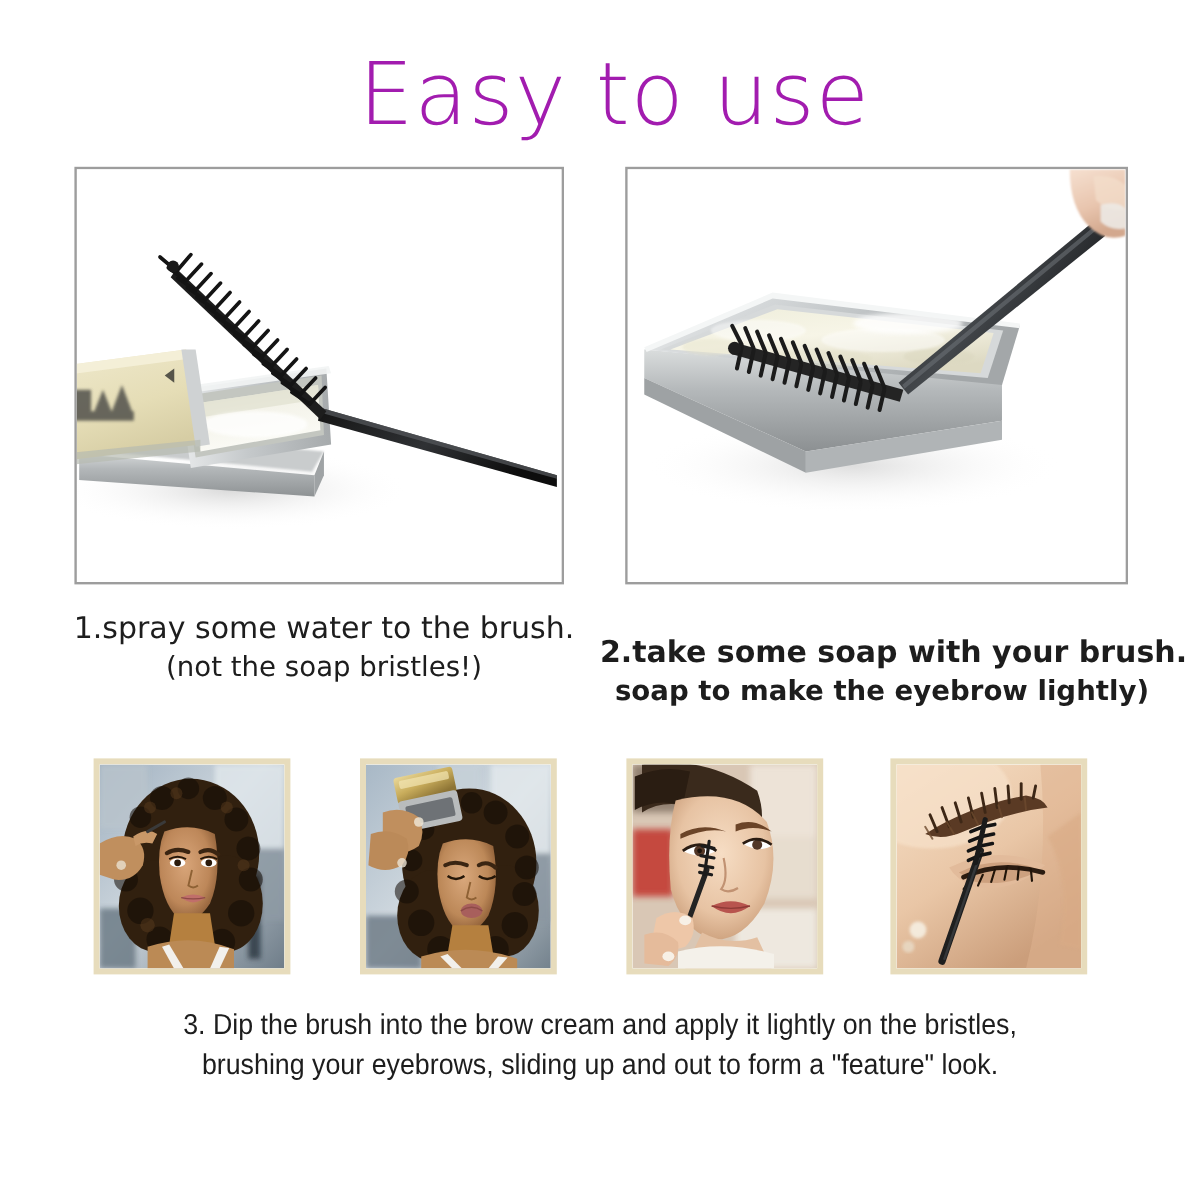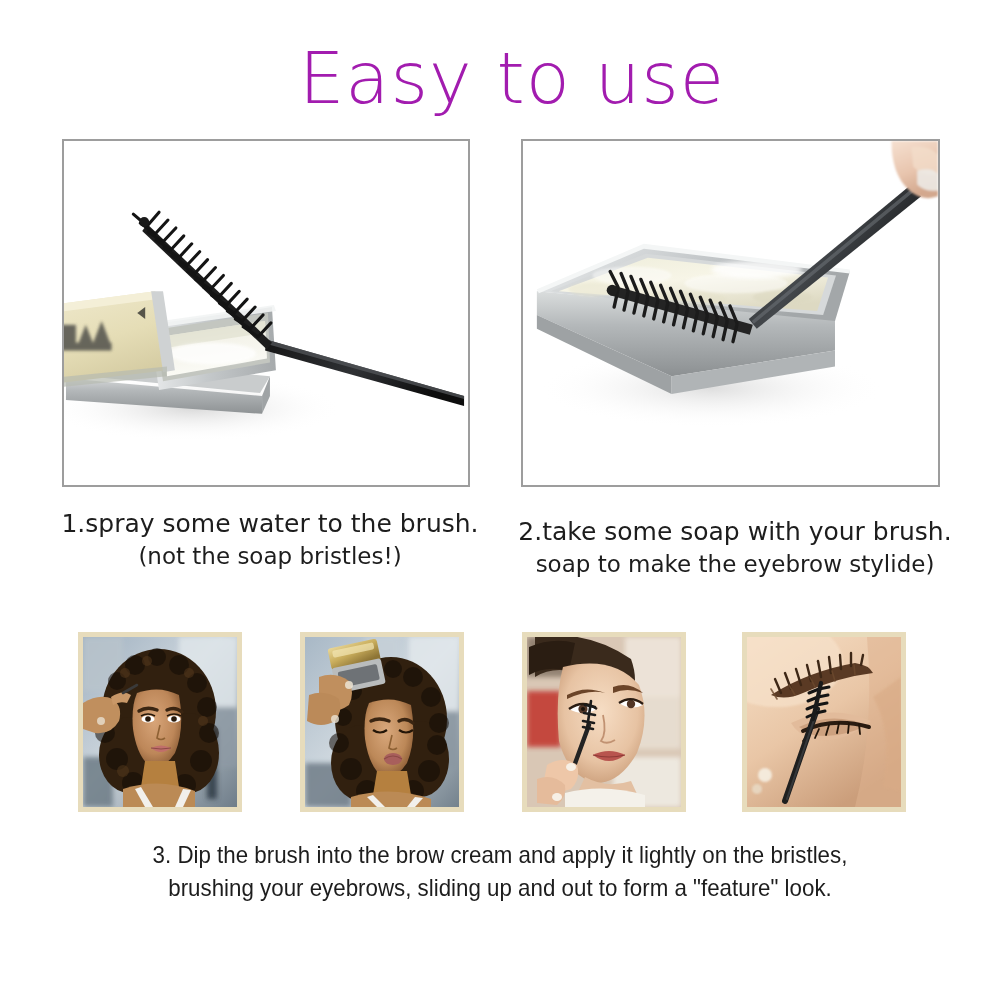--- a/index.html
+++ b/index.html
@@ -54,21 +54,21 @@
     line-height: 32px;
     color: #1d1d1d;
     text-align: center;
     white-space: nowrap;
   }
   .caption .line-1 { display: block; }
   .caption .line-2,
   .caption .line-3 { display: block; font-size: 23px; }
 
   #caption-1 { left: 45px;  top: 508px; width: 450px; }
-  #caption-2 { left: 500px; top: 516px; width: 470px; }
+  #caption-2 { left: 500px; top: 528px; width: 470px; font-weight: bold; }
 
   #caption-3 {
     position: absolute;
     left: 60px;
     top: 838px;
     width: 880px;
     text-align: center;
     font-family: "Liberation Sans Narrow", "Liberation Sans", sans-serif;
     font-size: 24px;
     line-height: 33px;
@@ -330,21 +330,21 @@
   </svg>
 </div>
 
 <div class="caption" id="caption-1">
   <span class="line-1">1.spray some water to the brush.</span>
   <span class="line-2">(not the soap bristles!)</span>
 </div>
 
 <div class="caption" id="caption-2">
   <span class="line-1">2.take some soap with your brush.</span>
-  <span class="line-3">soap to make the eyebrow stylide)</span>
+  <span class="line-3">soap to make the eyebrow lightly)</span>
 </div>
 
 <div class="thumb" id="thumb-1">
   <svg class="photo-svg" viewBox="0 0 154 170" preserveAspectRatio="none">
     <defs>
       <linearGradient id="t1-bg" x1="0" y1="0" x2="1" y2="1">
         <stop offset="0%" stop-color="#9fb0c0"></stop>
         <stop offset="45%" stop-color="#cdd6dd"></stop>
         <stop offset="100%" stop-color="#6f7d89"></stop>
       </linearGradient>

